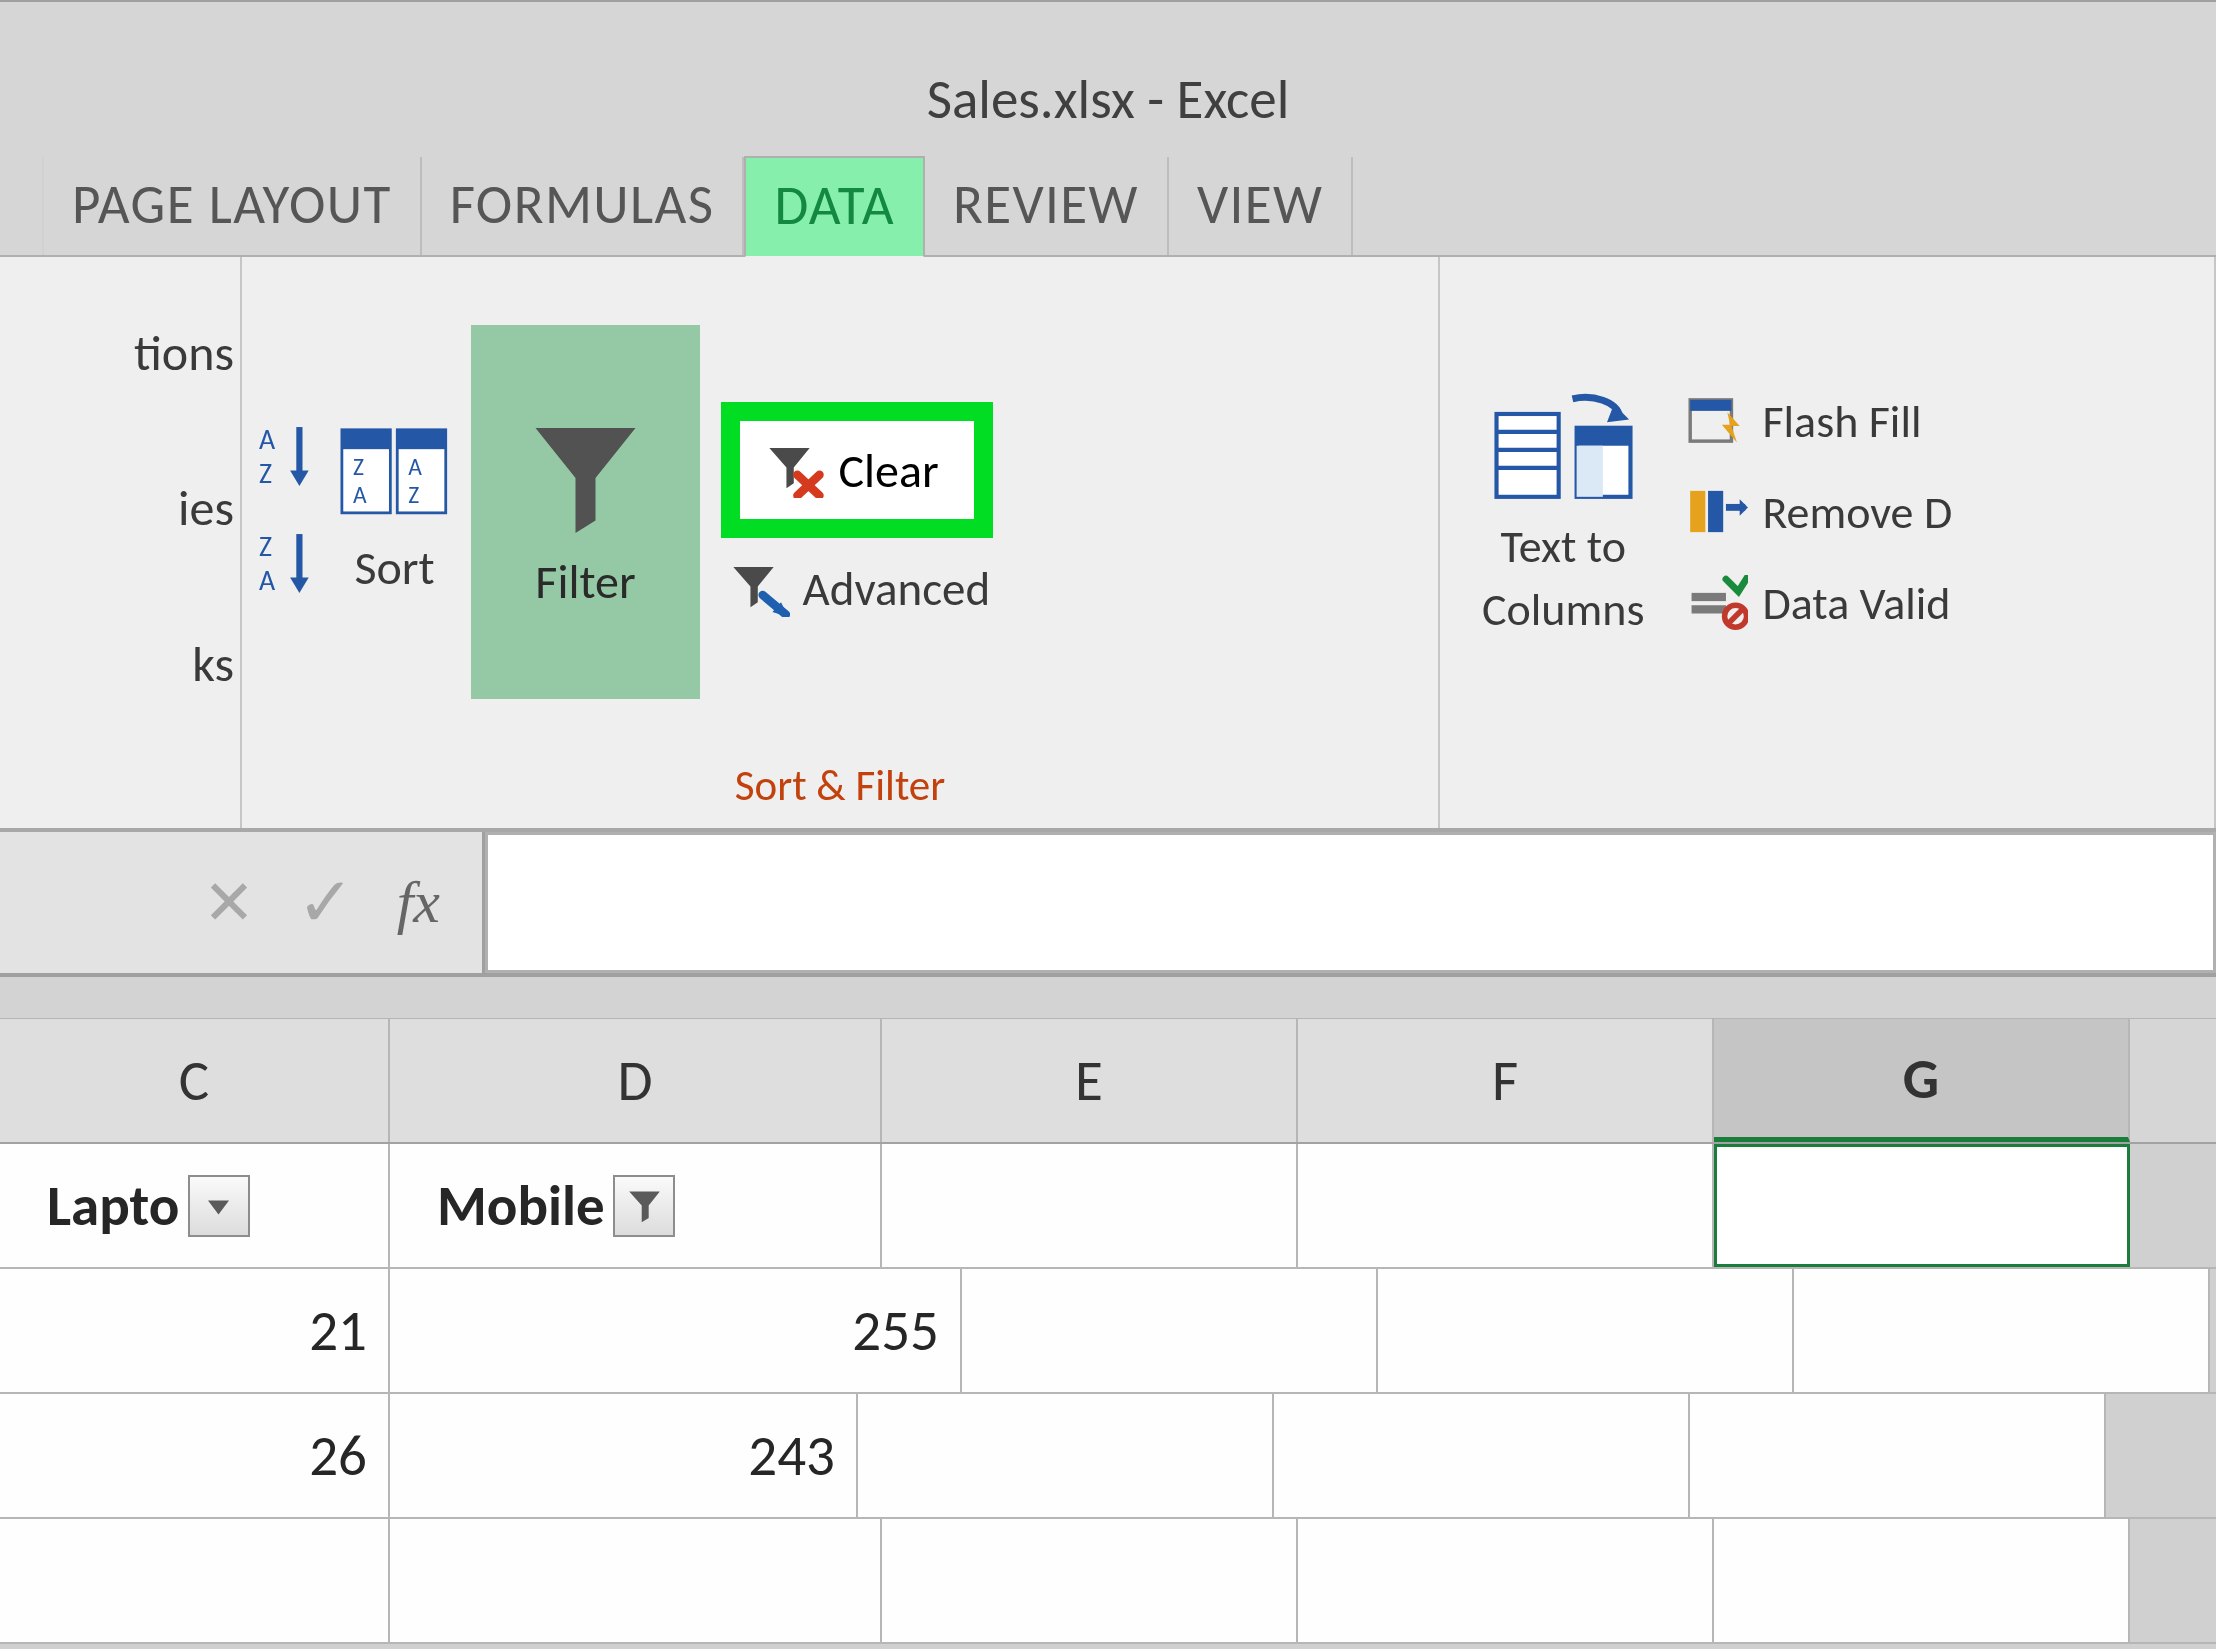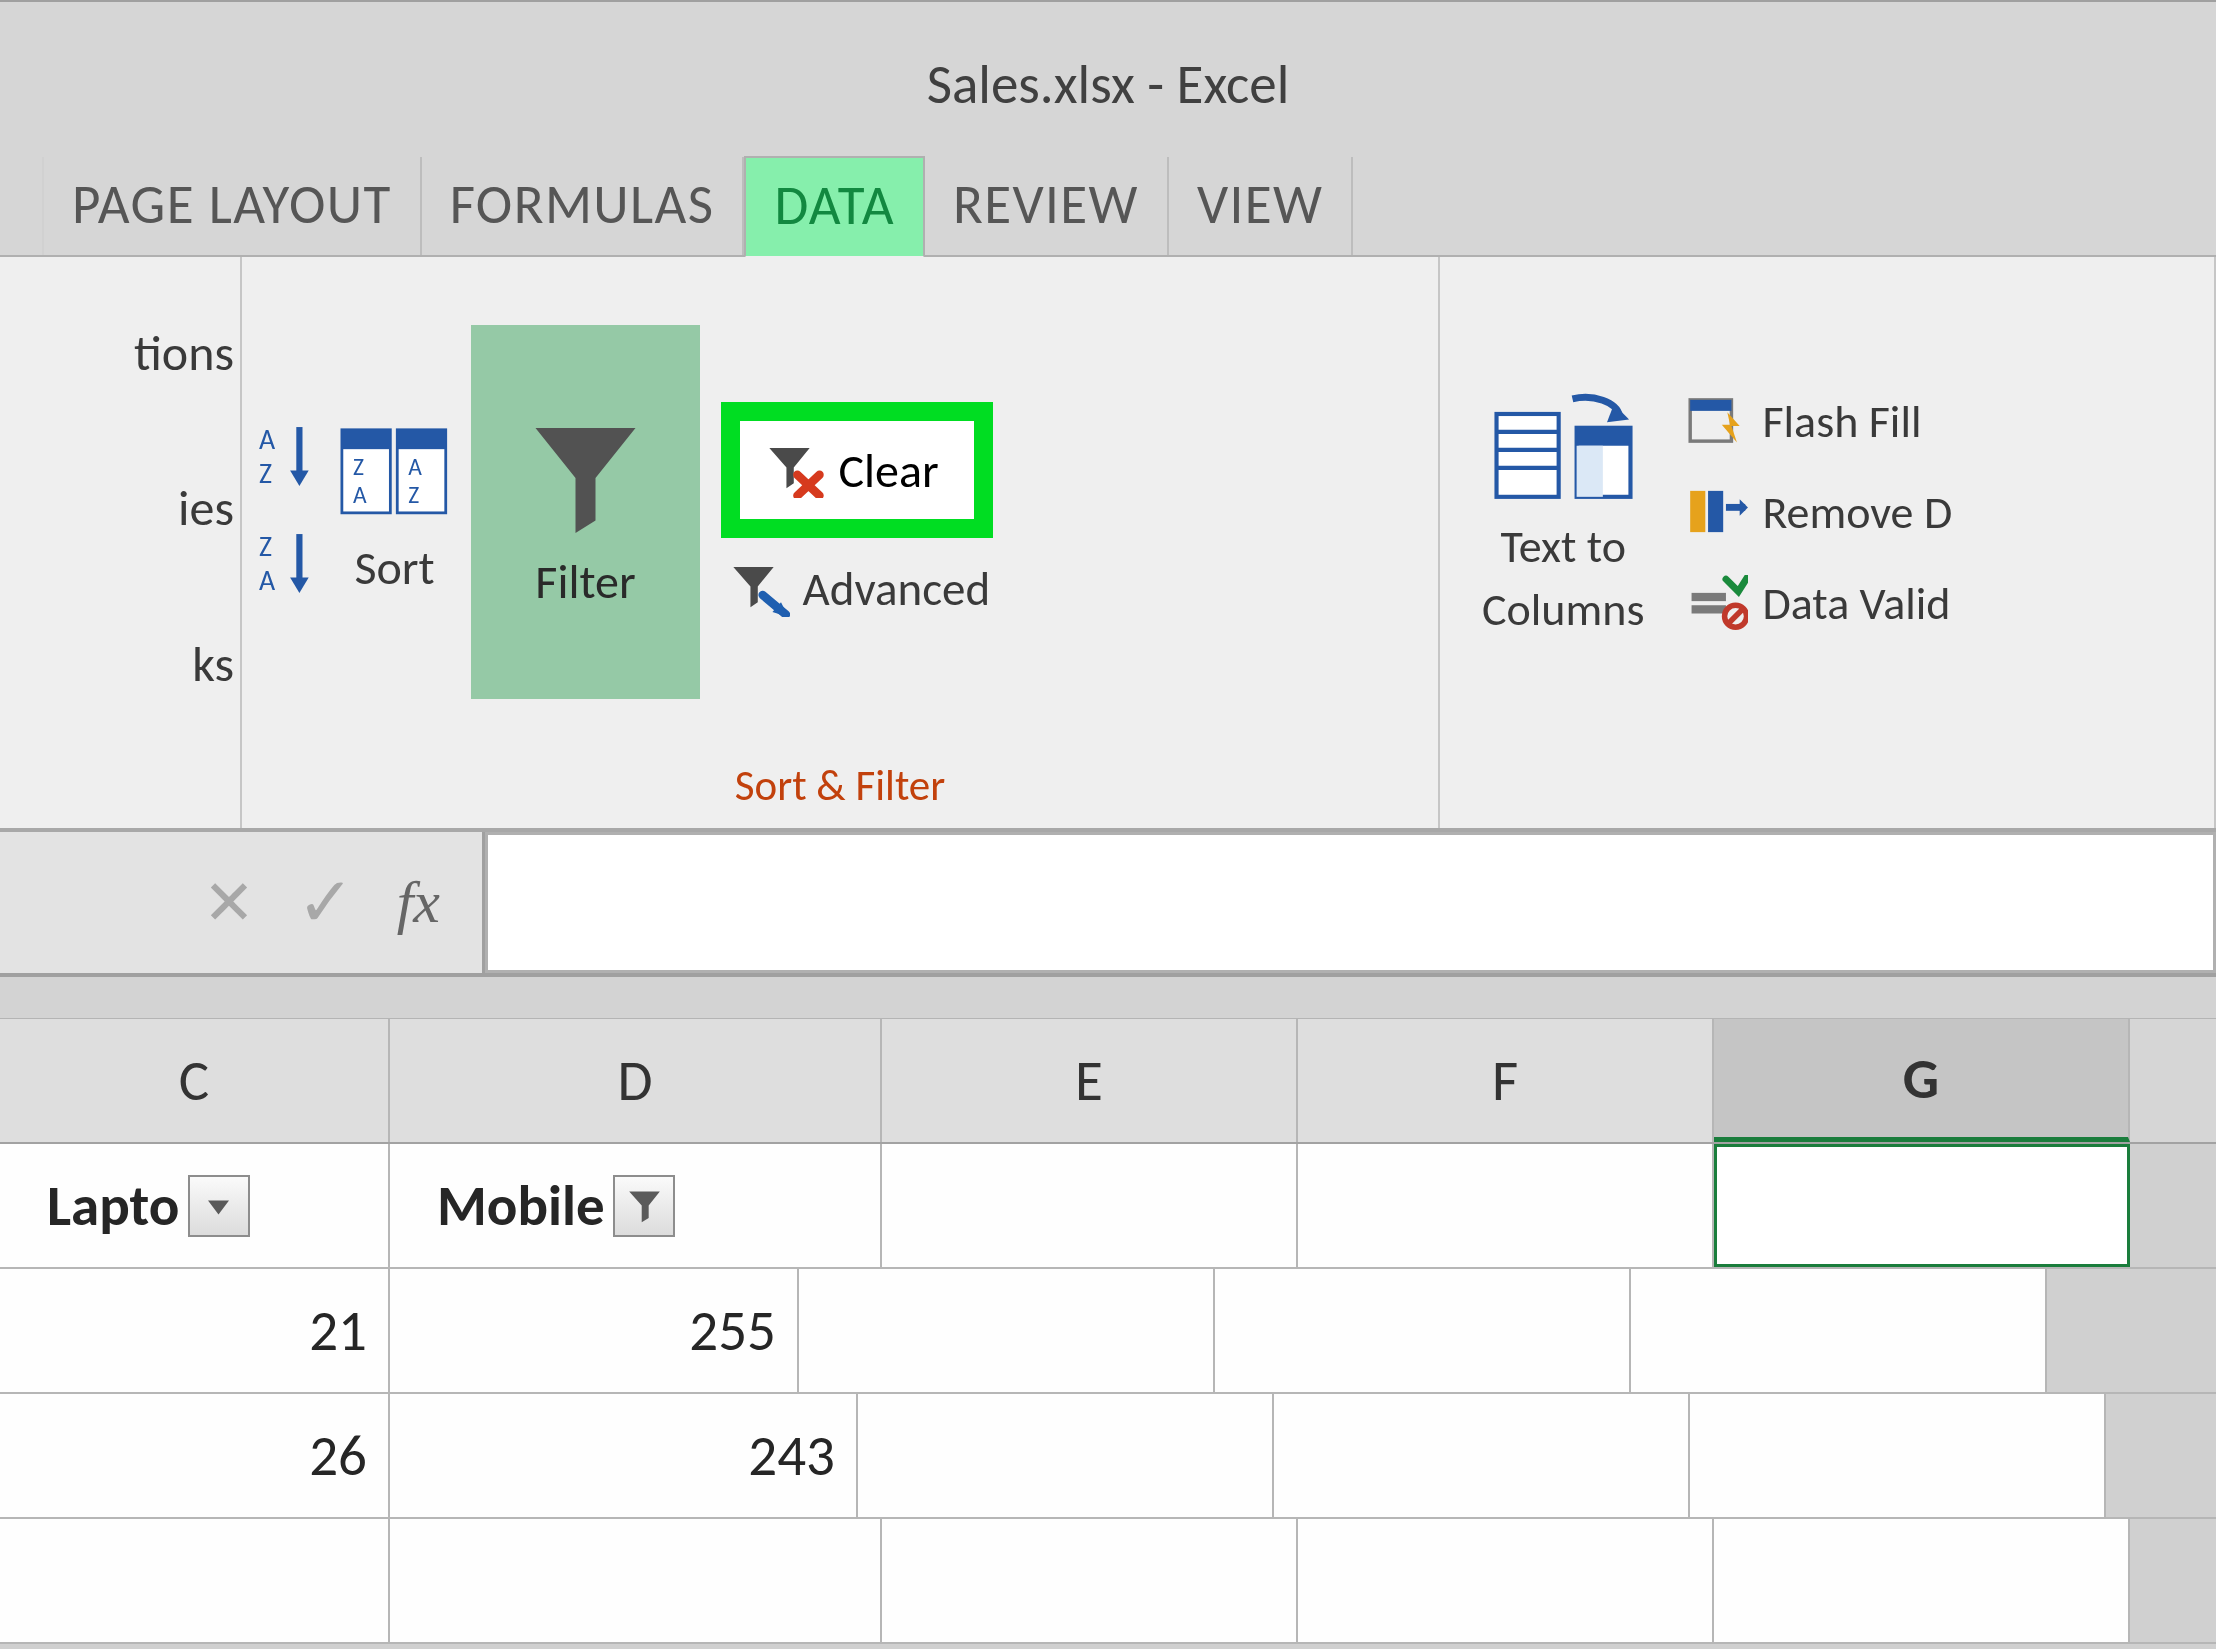--- a/index.html
+++ b/index.html
@@ -4,21 +4,21 @@
 <style>
   * { box-sizing: border-box; margin:0; padding:0; font-family: "Segoe UI", Calibri, Arial, sans-serif; }
   html,body { width:2216px; height:1649px; background:#d0d0d0; overflow:hidden; }
 
   .window-title {
     width:100%; height:139px; background:#d6d6d6;
     display:flex; align-items:flex-end; justify-content:center;
     font-size:55px; color:#404040;
     border-top:2.8px solid #a0a0a0;
   }
-  .window-title span { margin-bottom:21px;text-align:center; }
+  .window-title span { margin-bottom:6px;text-align:center; }
 
   .tab-strip {
     width:100%; height:118px; background:#d6d6d6;
     display:flex; align-items:flex-end; gap:0;
     padding-left:42px;
     border-bottom: 2.8px solid #b0b0b0;
   }
   .tab {
     padding:14px 28px 17.3px 28px;
     font-size:55px; color:#565656;
@@ -302,21 +302,21 @@
         </svg>
       </div>
     </div>
     <div class="cell colE" style="width:416px;"></div>
     <div class="cell colF" style="width:416px;"></div>
     <div class="cell colG selected" style="width:416px;"></div>
   </div>
 
   <div class="grid-row">
     <div class="cell right colC" style="width:390px;">21</div>
-    <div class="cell right colD" style="width:409px;">255</div>
+    <div class="cell right colD" style="width:572px;">255</div>
     <div class="cell colE" style="width:416px;"></div>
     <div class="cell colF" style="width:416px;"></div>
     <div class="cell colG" style="width:416px;"></div>
   </div>
 
   <div class="grid-row">
     <div class="cell right colC" style="width:390px;">26</div>
     <div class="cell right colD" style="width:468px;">243</div>
     <div class="cell colE" style="width:416px;"></div>
     <div class="cell colF" style="width:416px;"></div>

